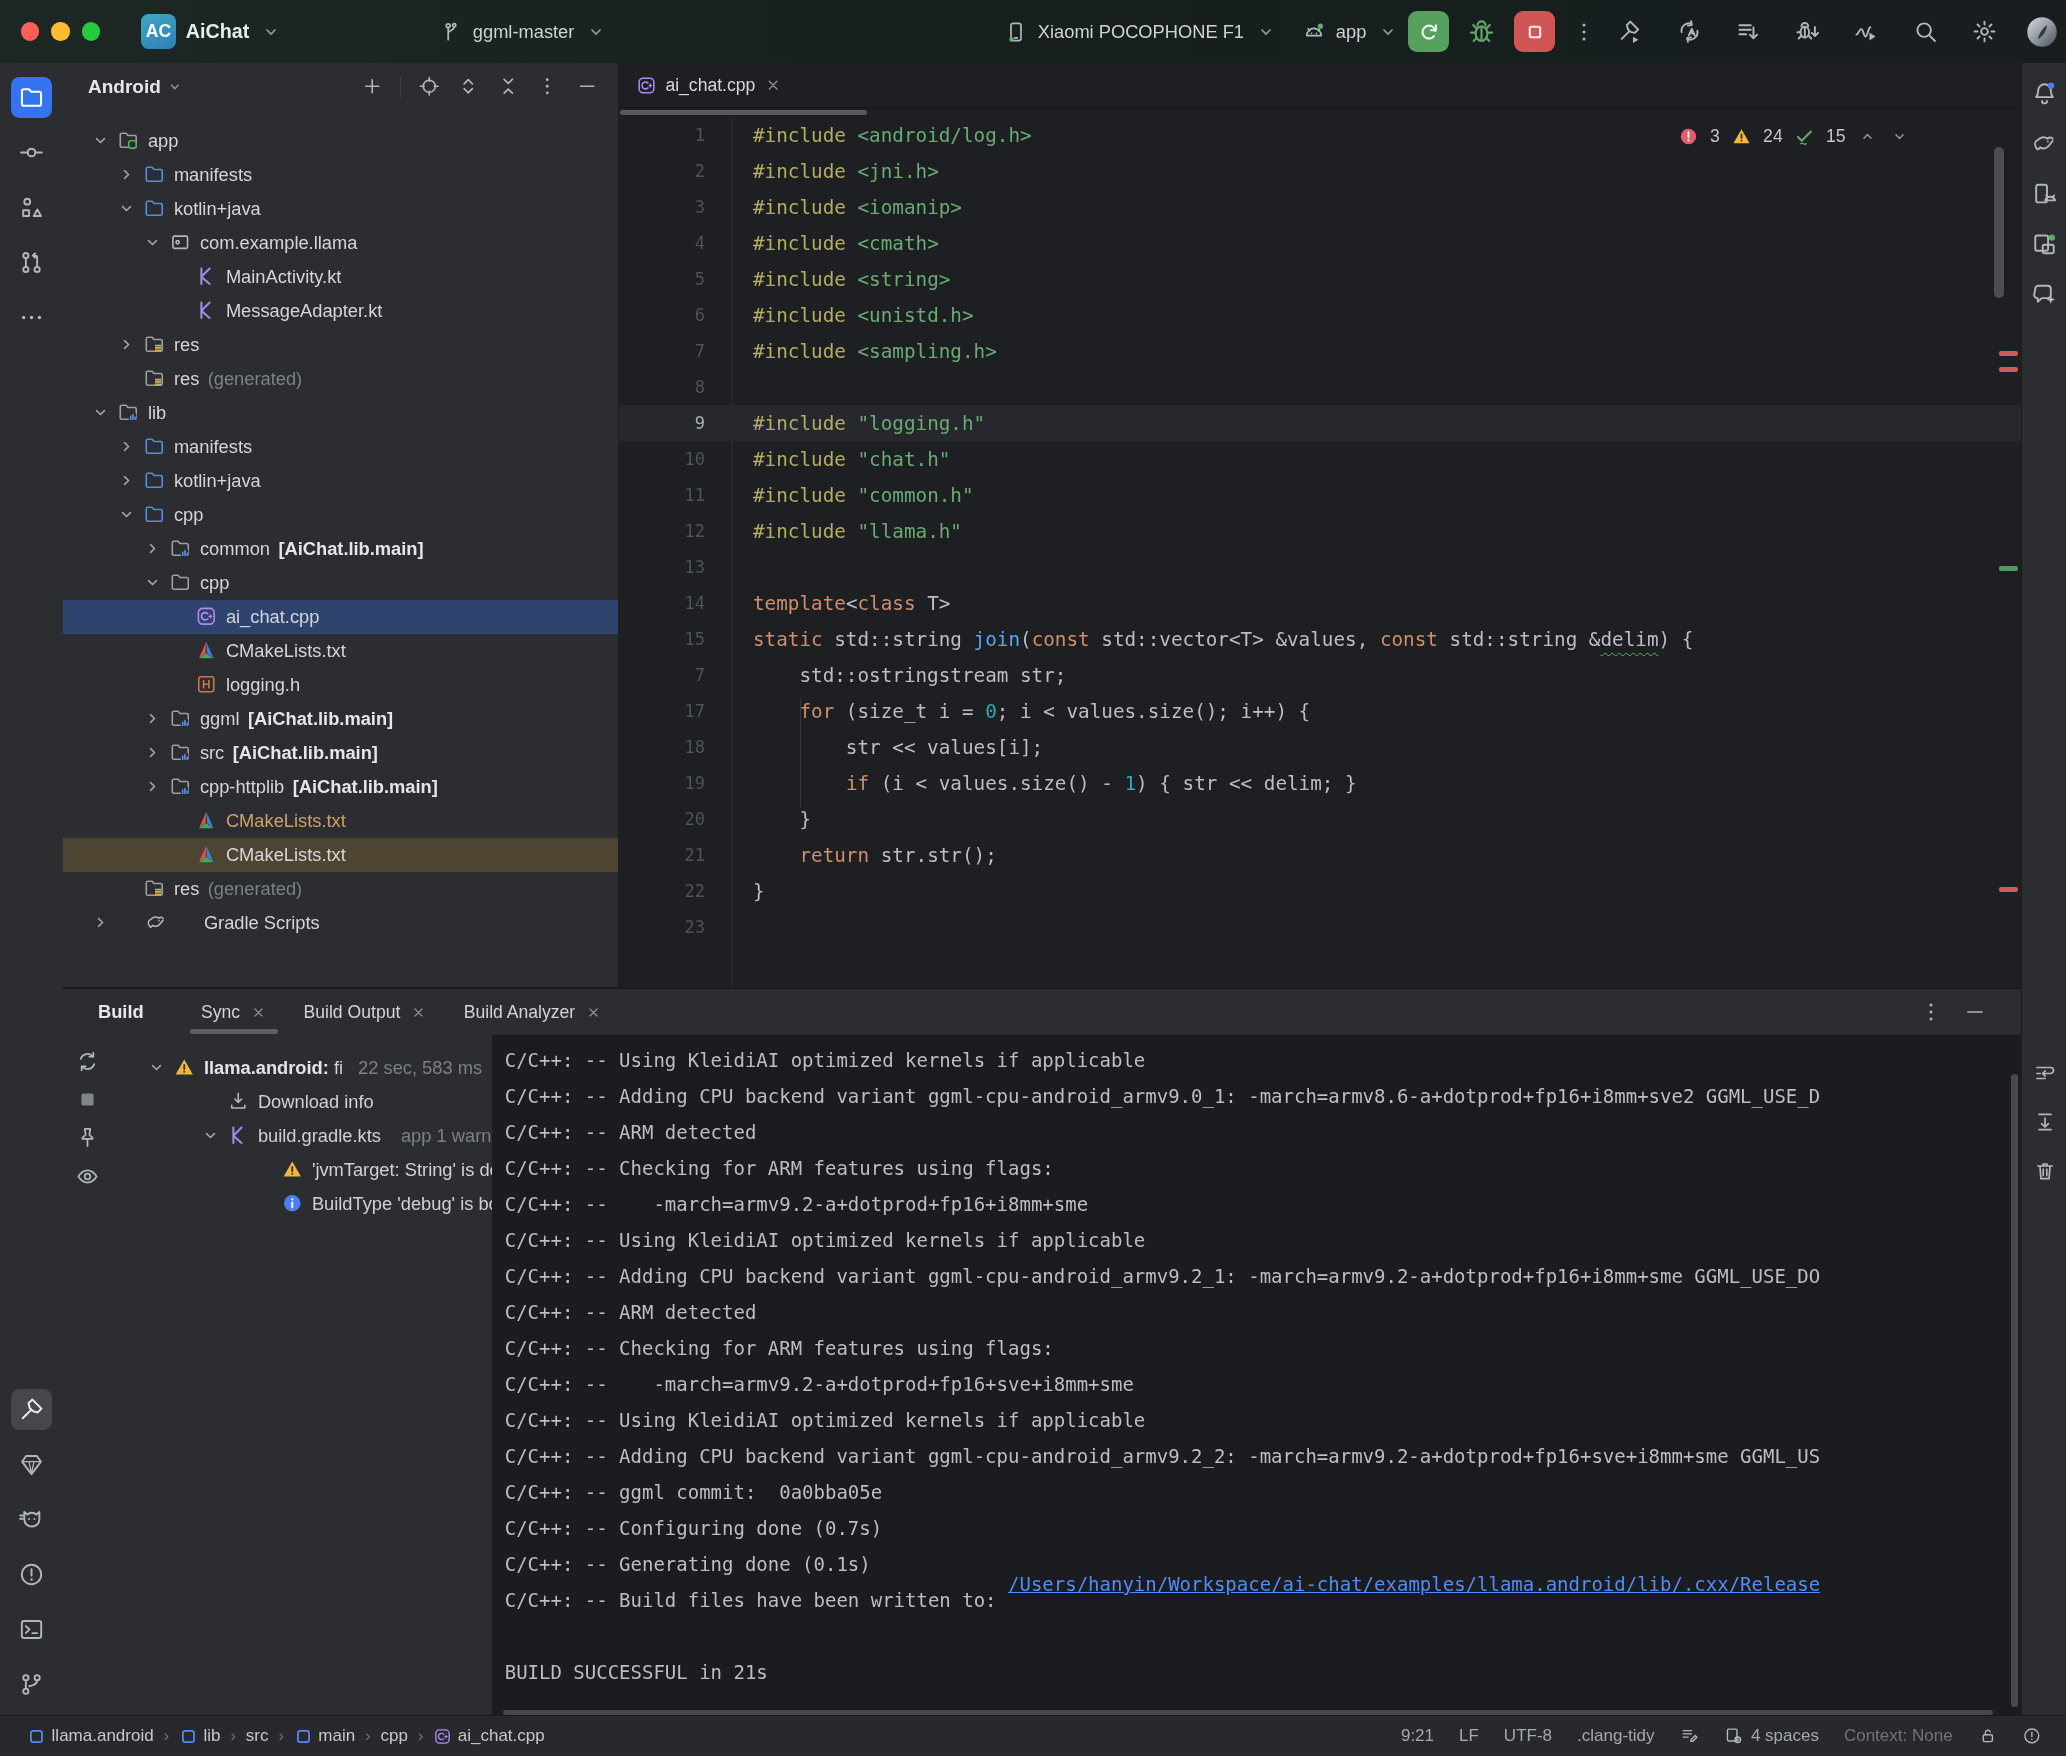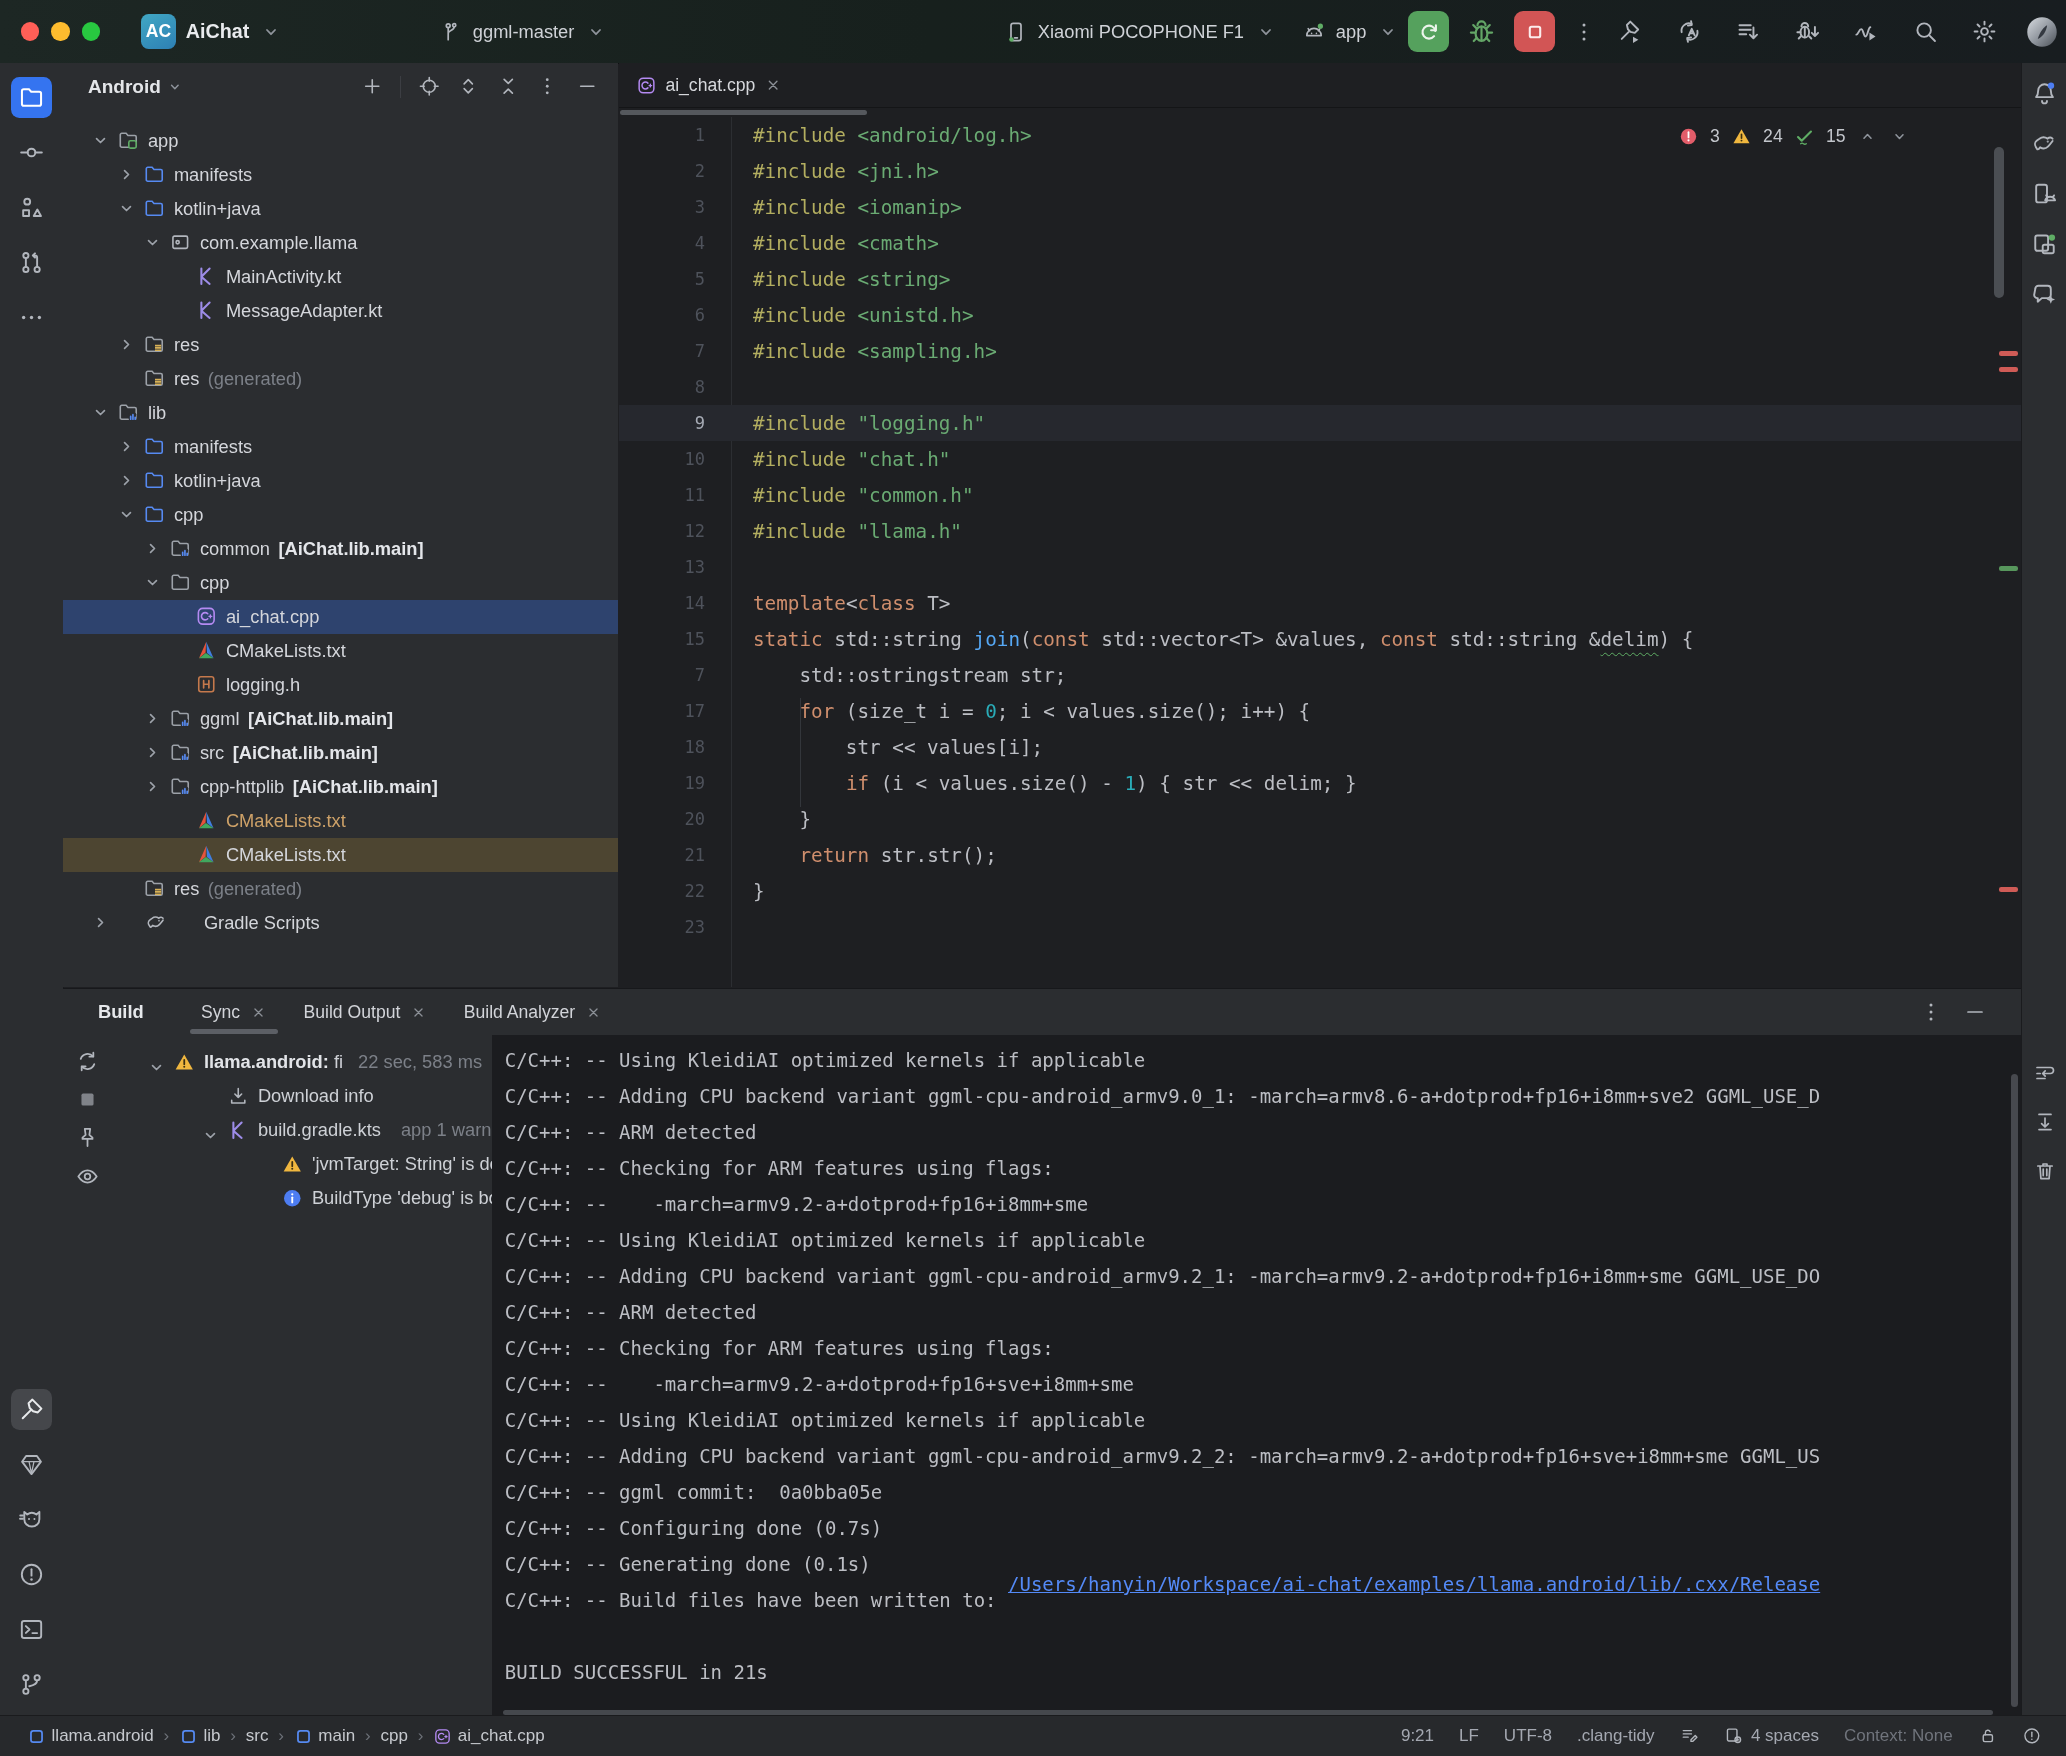--- a/index.html
+++ b/index.html
@@ -80,21 +80,21 @@
   .btabs{display:flex;align-items:stretch;height:46px;}
   .btab{position:relative;display:flex;align-items:center;gap:9.8px;padding:0 18.3px;font-size:17.6px;color:#d2d4d9;}
   .btab .icn{width:18.3px;height:18.3px;}
   .btab.sel::after{content:"";position:absolute;left:7px;right:7px;bottom:1.4px;height:4.9px;border-radius:2.8px;background:#5c5f65;}
   .bhead-right{margin-left:auto;display:flex;gap:19.7px;padding-right:34px;}
   .bbody{position:abs;position:absolute;left:0;top:46px;right:0;bottom:0;}
   .btree-wrap{position:absolute;left:0;top:0;width:429px;bottom:0;background:#2b2d30;overflow:hidden;}
   .btoolbar{position:absolute;left:8.4px;top:14px;width:32px;display:flex;flex-direction:column;gap:11.2px;align-items:center;}
   .btoolbar .icn{width:25px;height:25px;}
   #build-tree{padding-top:15.5px;}
-  .brow{height:34px;display:flex;font-size:18.3px;}
+  .brow{height:34px;display:flex;align-items:center;font-size:18.3px;}
   .brow .slot{width:27px;flex:none;display:flex;align-items:center;}
   .brow .icn{width:22.5px;height:22.5px;margin-right:8.4px;}
   .bt-b{font-weight:700;color:#e2e4e8;white-space:pre;}
   .bt-t{color:#ced1d6;white-space:pre;}
   .bt-dim{color:#7c8088;white-space:pre;margin-left:15px;}
   .console{position:absolute;left:429px;top:0;right:0;bottom:0;background:#1b1c1f;overflow:hidden;}
   #console-lines{margin-top:-9.1px;}
   .conrow{height:36px;display:flex;align-items:center;padding-left:12.7px;font-family:"DejaVu Sans Mono",monospace;font-size:19px;white-space:pre;}
   .sg-t{color:#bcbec4;margin-top:33px;}
   .sg-link{color:#548af7;text-decoration:underline;}

